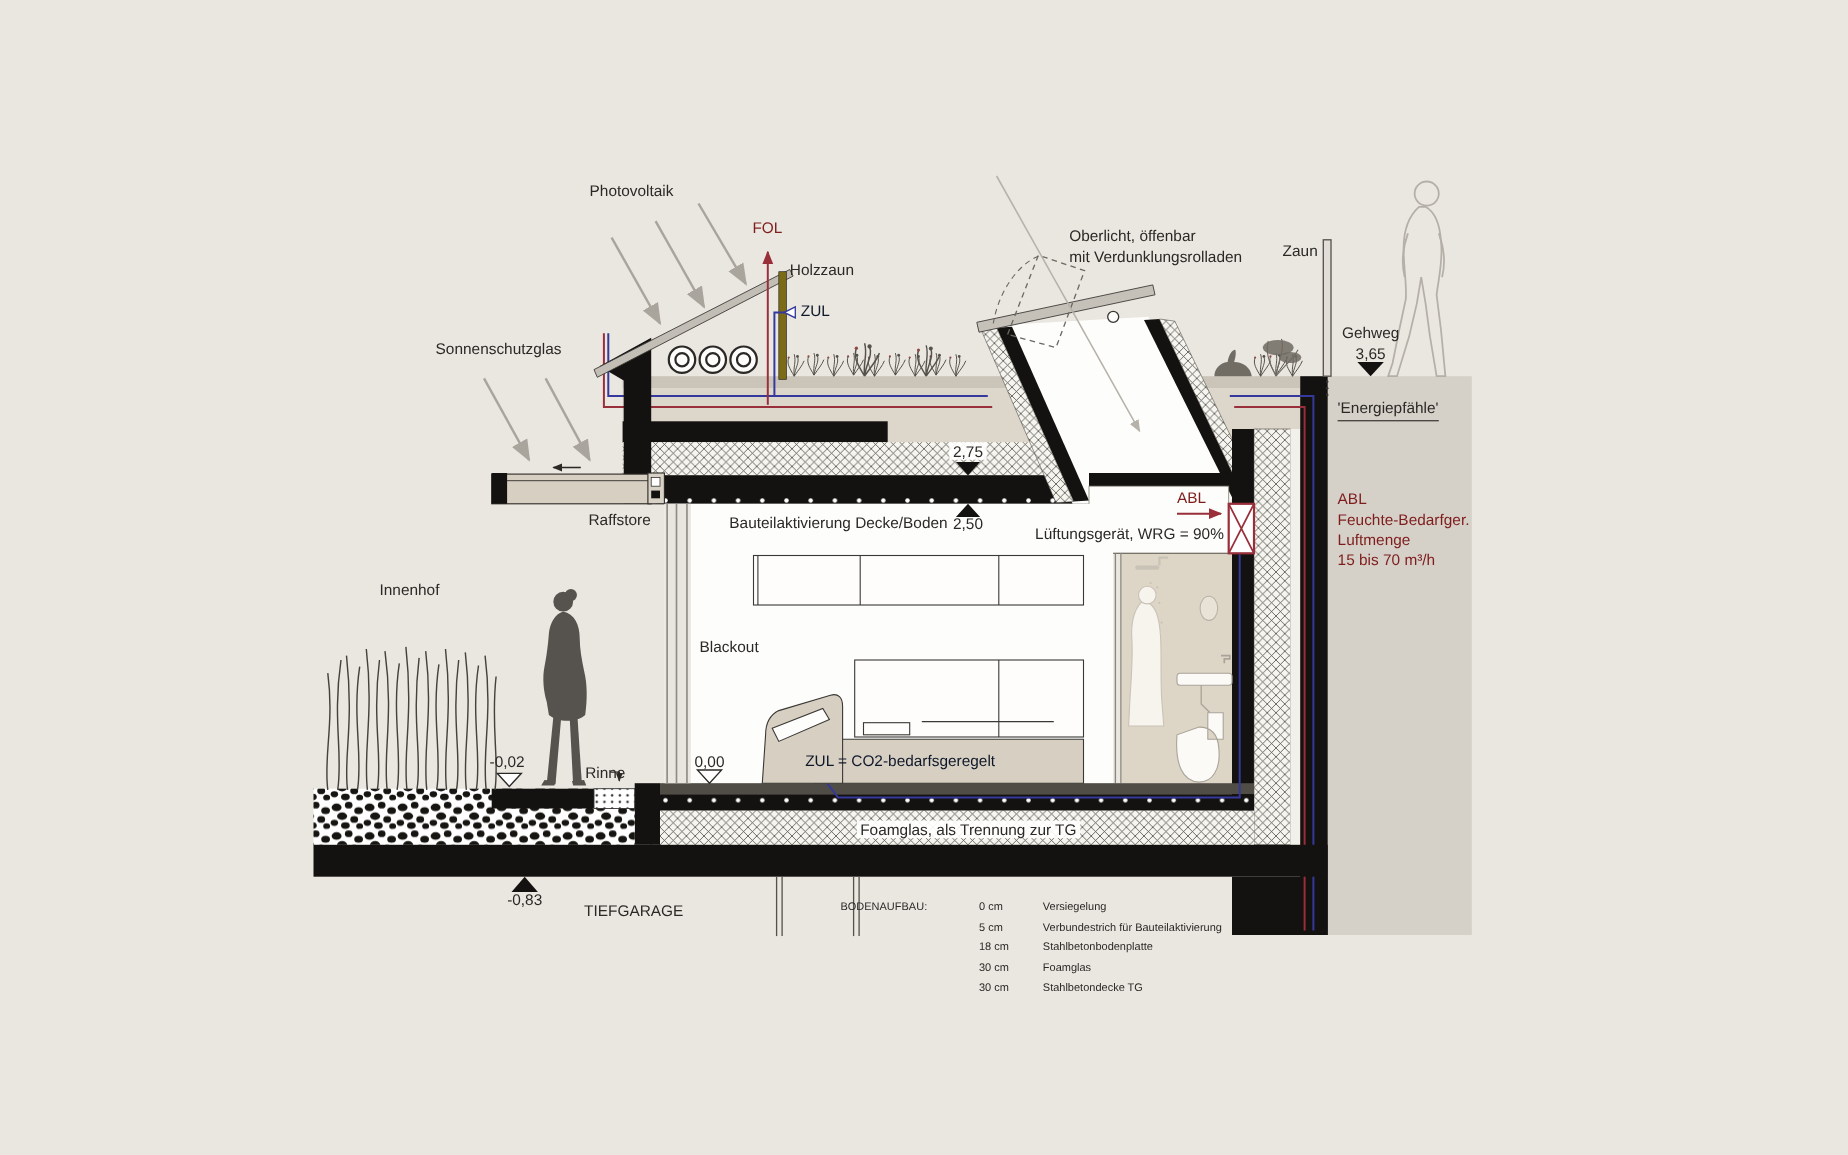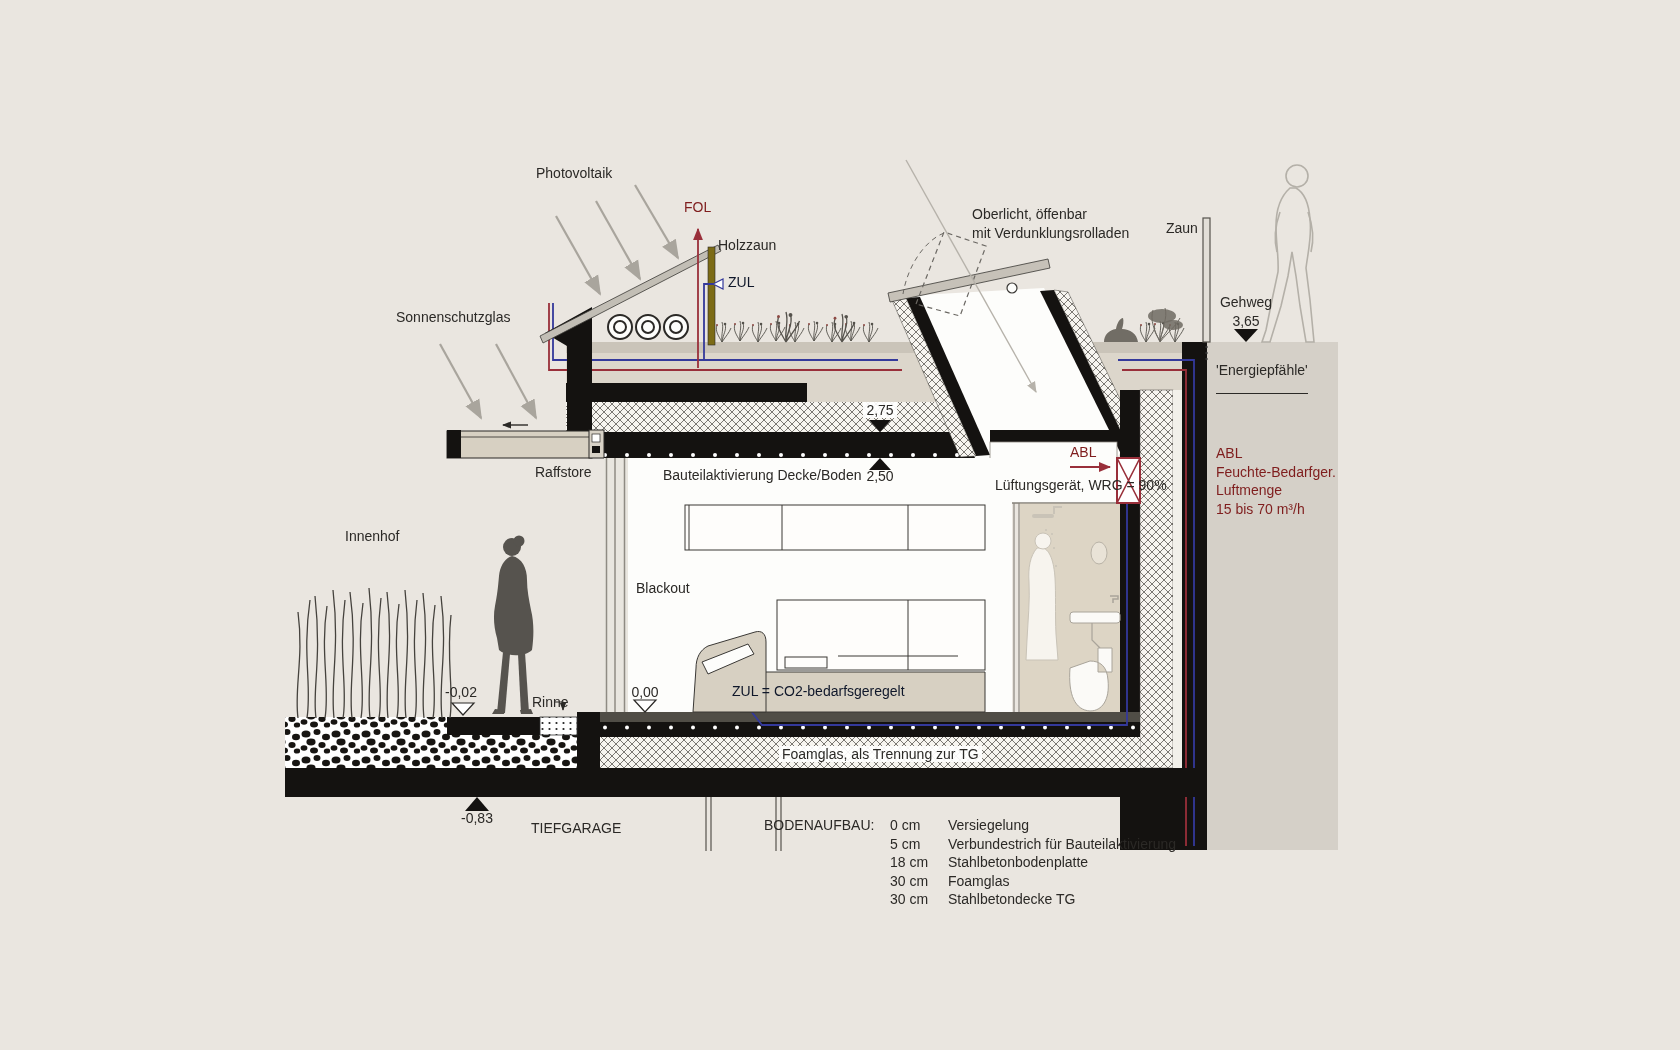--- a/index.html
+++ b/index.html
@@ -17,28 +17,28 @@
     font-size:14px;
     line-height:17px;
     white-space:nowrap;
     color:#2b2926;
     z-index:5;
   }
   .red{color:#7f1d1d;}
   .blue{color:#0f172a;}
   .center{text-align:center;}
   .chip{background:rgba(255,255,255,0.92);padding:0 3px;}
-  .underlined{border-bottom:1.2px solid #2b2926;padding-bottom:14px;}
+  .underlined{border-bottom:1.2px solid #2b2926;padding-bottom:3px;}
   .multiline div{line-height:18.5px;}
   #bodenaufbau{
     position:absolute;left:764px;top:817px;
     display:grid;
     grid-template-columns:118px 50px auto;
     column-gap:8px;row-gap:2px;
-    font-size:14px;line-height:16.5px;
+    font-size:10px;line-height:16.5px;
     z-index:5;
   }
   #bodenaufbau .qty{grid-column:2;text-align:left;}
   #bodenaufbau .mat{grid-column:3;text-align:left;}
   #bodenaufbau .ttl{grid-column:1;}
 </style>
 </head>
 <body>
 
 <div id="stage">
@@ -366,21 +366,21 @@
 <div class="lbl underlined" style="left:1216px;top:362px;">'Energiepfähle'</div>
 <div class="lbl red multiline" style="left:1216px;top:444px;">
   <div>ABL</div>
   <div>Feuchte-Bedarfger.</div>
   <div>Luftmenge</div>
   <div>15 bis 70 m³/h</div>
 </div>
 <div class="lbl center" style="left:856px;top:402px;width:48px;"><span class="chip">2,75</span></div>
 <div class="lbl center" style="left:856px;top:468px;width:48px;">2,50</div>
 <div class="lbl" style="left:663px;top:467px;">Bauteilaktivierung Decke/Boden</div>
-<div class="lbl" style="left:995px;top:477px;">Lüftungsgerät, WRG = 90%</div>
+<div class="lbl" style="left:941px;top:477px;">Lüftungsgerät, WRG = 90%</div>
 <div class="lbl red" style="left:1070px;top:444px;">ABL</div>
 <div class="lbl" style="left:636px;top:580px;">Blackout</div>
 <div class="lbl center" style="left:437px;top:684px;width:48px;">-0,02</div>
 <div class="lbl" style="left:532px;top:694px;">Rinne</div>
 <div class="lbl center" style="left:621px;top:684px;width:48px;">0,00</div>
 <div class="lbl blue" style="left:732px;top:683px;">ZUL = CO2-bedarfsgeregelt</div>
 <div class="lbl" style="left:779px;top:746px;"><span class="chip">Foamglas, als Trennung zur TG</span></div>
 <div class="lbl center" style="left:451px;top:810px;width:52px;">-0,83</div>
 <div class="lbl" style="left:531px;top:820px;">TIEFGARAGE</div>
 

